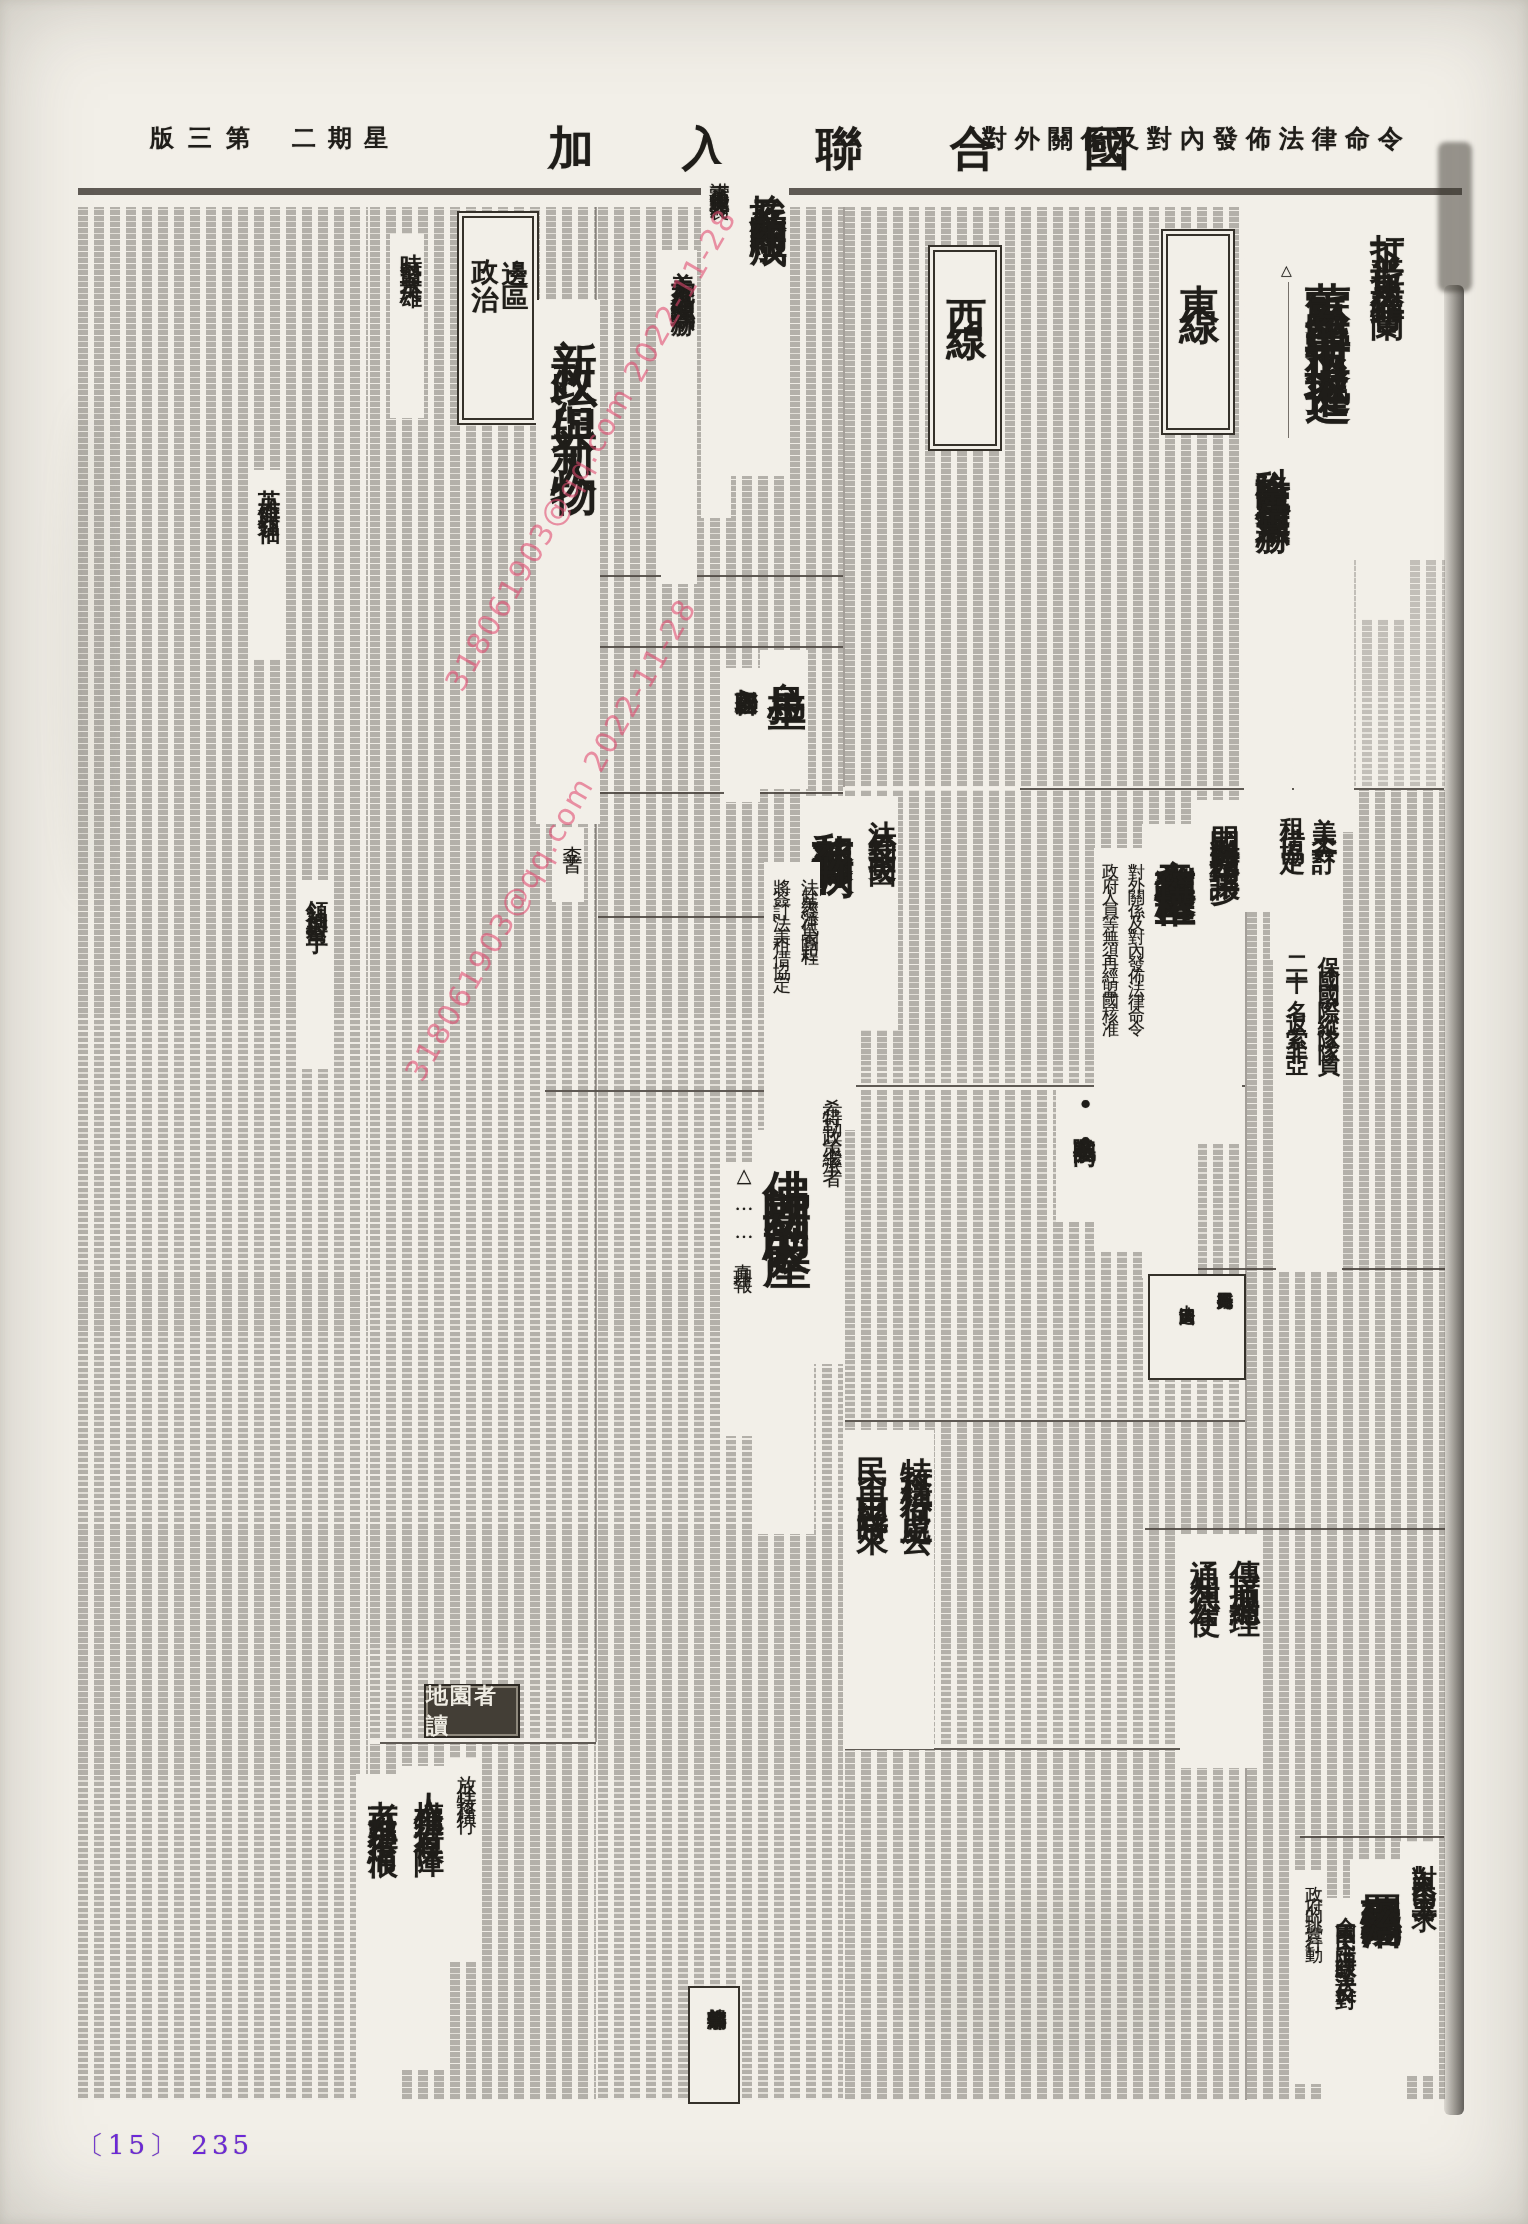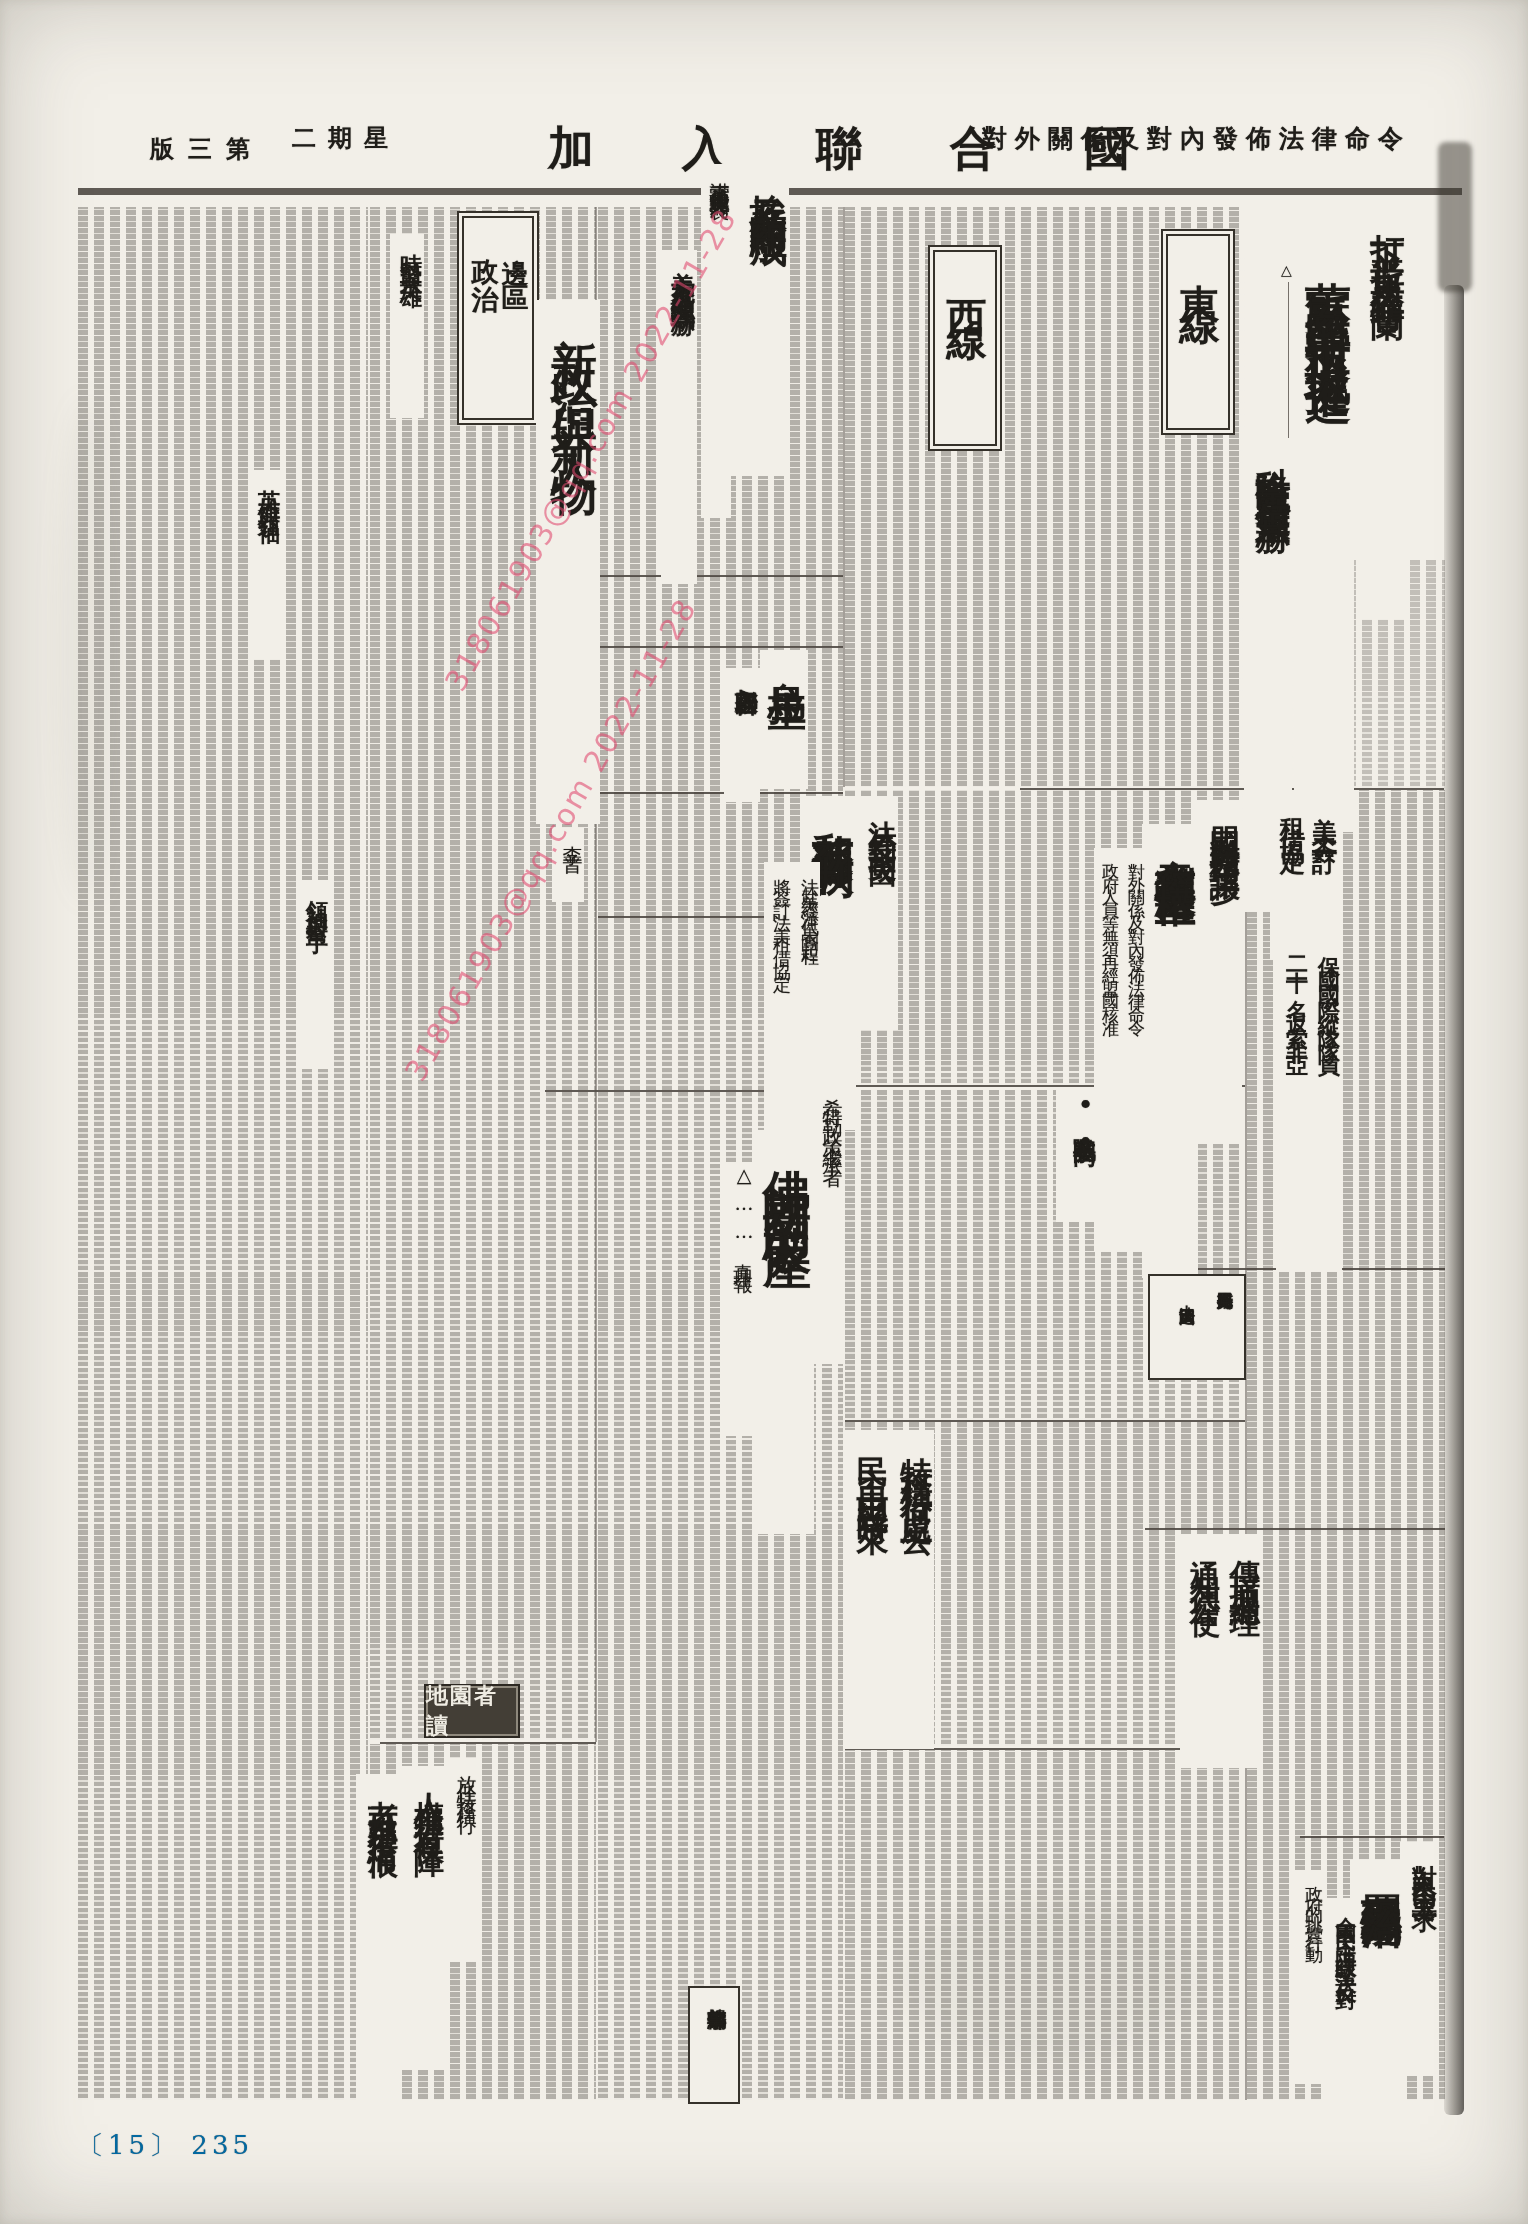--- a/index.html
+++ b/index.html
@@ -36,21 +36,21 @@
         background:var(--paper);z-index:3;}
   .wm{position:absolute;z-index:8;color:rgba(224,73,110,.58);
       font-family:"DejaVu Sans","Liberation Sans",sans-serif;font-size:30px;
       letter-spacing:2px;white-space:nowrap;transform:rotate(-60deg);
       transform-origin:left bottom;pointer-events:none;}
   .smudge{position:absolute;z-index:4;pointer-events:none;}
 </style>
 </head>
 <body>
 
-<div class="h" style="left:150px;top:122px;font-size:24px;letter-spacing:14px;font-weight:bold;background:transparent;margin-top:11px;">版三第</div>
+<div class="h" style="left:150px;top:122px;font-size:24px;letter-spacing:14px;font-weight:bold;background:transparent;">版三第</div>
 <div class="h" style="left:292px;top:122px;font-size:24px;letter-spacing:12px;font-weight:bold;background:transparent;">二期星</div>
 <div class="h" style="left:548px;top:118px;font-size:46px;font-weight:bold;letter-spacing:88px;background:transparent;">加入聯合國</div>
 <div class="h" style="left:982px;top:122px;font-size:25px;letter-spacing:8px;font-weight:bold;background:transparent;">對外關係及對內發佈法律命令</div>
 <div class="rule" style="left:78px;top:188px;width:1384px;height:7px;"></div>
 
 <div class="t" style="left:78px;top:207px;width:290px;height:1893px;"></div>
 <div class="t" style="left:370px;top:207px;width:226px;height:1533px;"></div>
 <div class="t" style="left:370px;top:1744px;width:226px;height:356px;"></div>
 <div class="t" style="left:598px;top:207px;width:245px;height:1893px;"></div>
 <div class="t" style="left:845px;top:207px;width:400px;height:580px;"></div>
@@ -152,21 +152,21 @@
 
 <div class="abs" style="left:688px;top:1986px;width:48px;height:114px;border:2px solid #35312a;background:var(--paper);z-index:3;">
   <div class="v bold" style="left:10px;top:4px;width:26px;height:104px;font-size:19px;background:transparent;">編輯部啓事</div>
 </div>
 
 <div class="v bold" style="left:1400px;top:1842px;width:36px;height:230px;font-size:25px;letter-spacing:7px;">對人民民主要求</div>
 <div class="v bold" style="left:1350px;top:1860px;width:52px;height:330px;font-size:40px;letter-spacing:2px;">羅總理用恐怖統治</div>
 <div class="v bold" style="left:1324px;top:1898px;width:32px;height:300px;font-size:21px;letter-spacing:8px;">全國民主陣線堅決反對</div>
 <div class="v" style="left:1294px;top:1870px;width:28px;height:210px;font-size:18px;letter-spacing:10px;">政府的挑釁行動</div>
 
-<div class="h" style="left:78px;top:2128px;font-size:26px;letter-spacing:4px;background:transparent;color:#0369a1;text-align:right;">〔15〕 235</div>
+<div class="h" style="left:78px;top:2128px;font-size:26px;letter-spacing:4px;background:transparent;color:#6d28d9;text-align:right;">〔15〕 235</div>
 
 <div class="smudge" style="left:1444px;top:285px;width:20px;height:1830px;
             background:linear-gradient(to right,rgba(70,64,56,.12),rgba(45,42,37,.72));border-radius:6px;"></div>
 <div class="smudge" style="left:1438px;top:142px;width:34px;height:150px;background:rgba(60,55,48,.5);border-radius:8px;filter:blur(2px);"></div>
 <div class="smudge" style="left:60px;top:400px;width:60px;height:500px;background:rgba(120,112,98,.08);border-radius:50%;filter:blur(14px);"></div>
 <div class="smudge" style="left:900px;top:1900px;width:300px;height:160px;background:rgba(120,112,98,.07);border-radius:50%;filter:blur(16px);"></div>
 
 <div class="wm" style="left:468px;top:662px;">318061903@qq.com 2022-11-28</div>
 <div class="wm" style="left:428px;top:1052px;">318061903@qq.com 2022-11-28</div>
 

